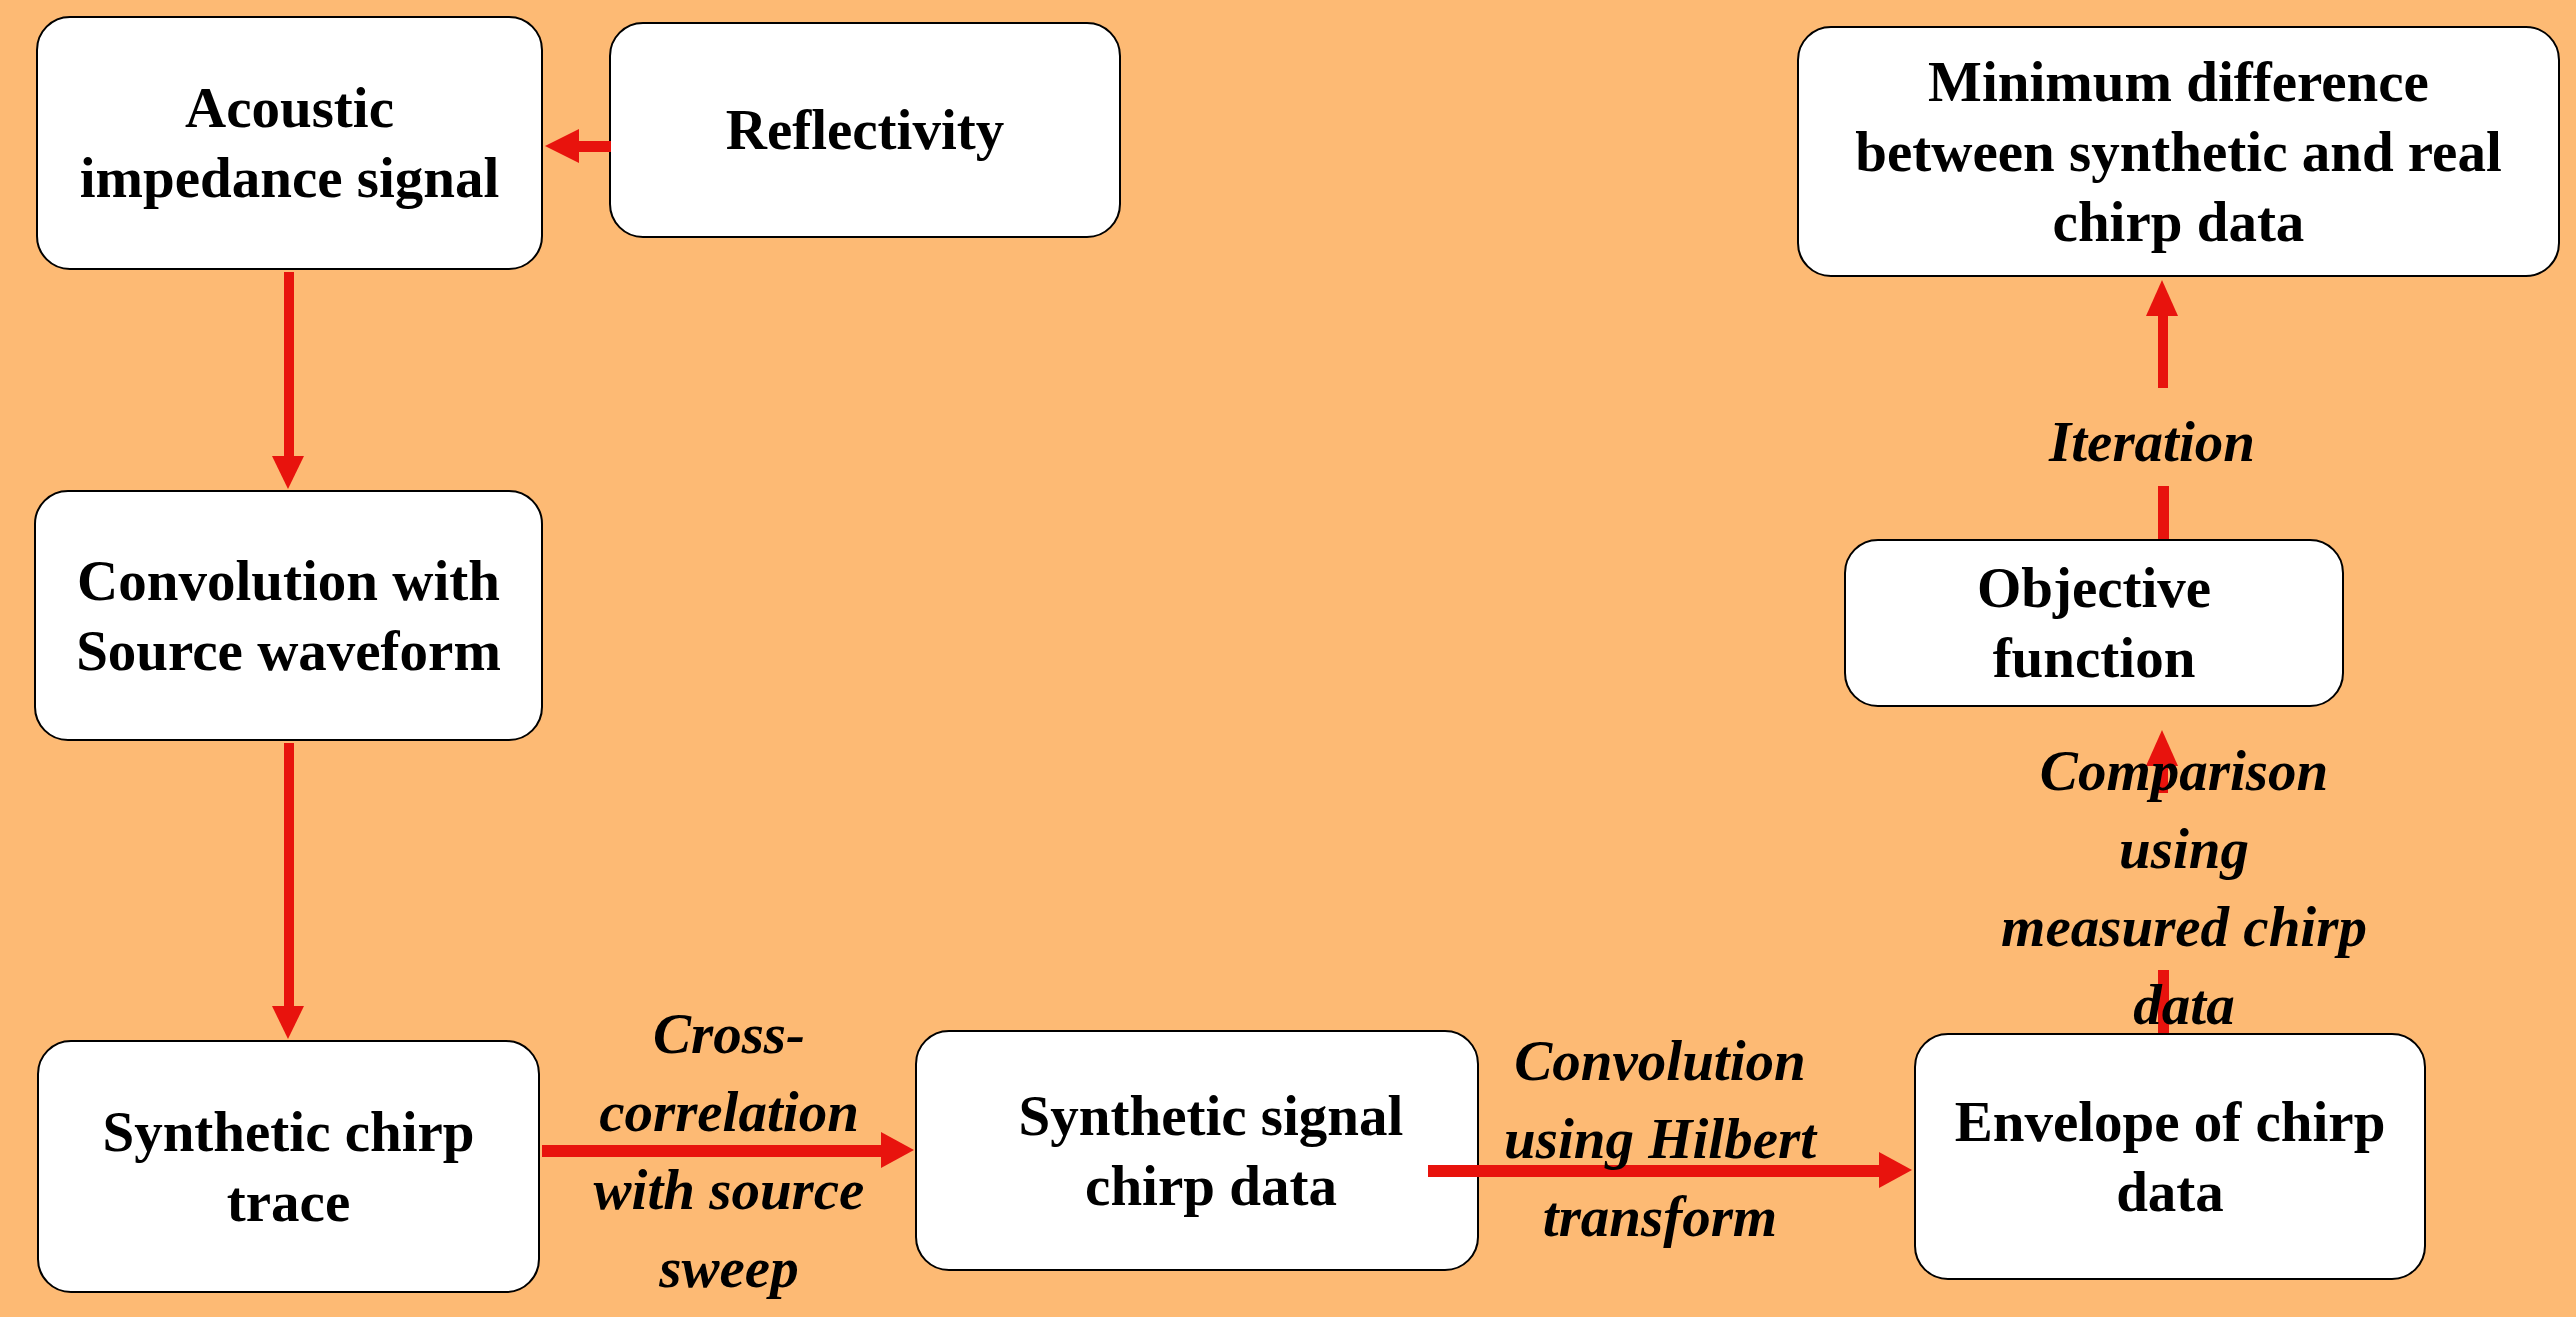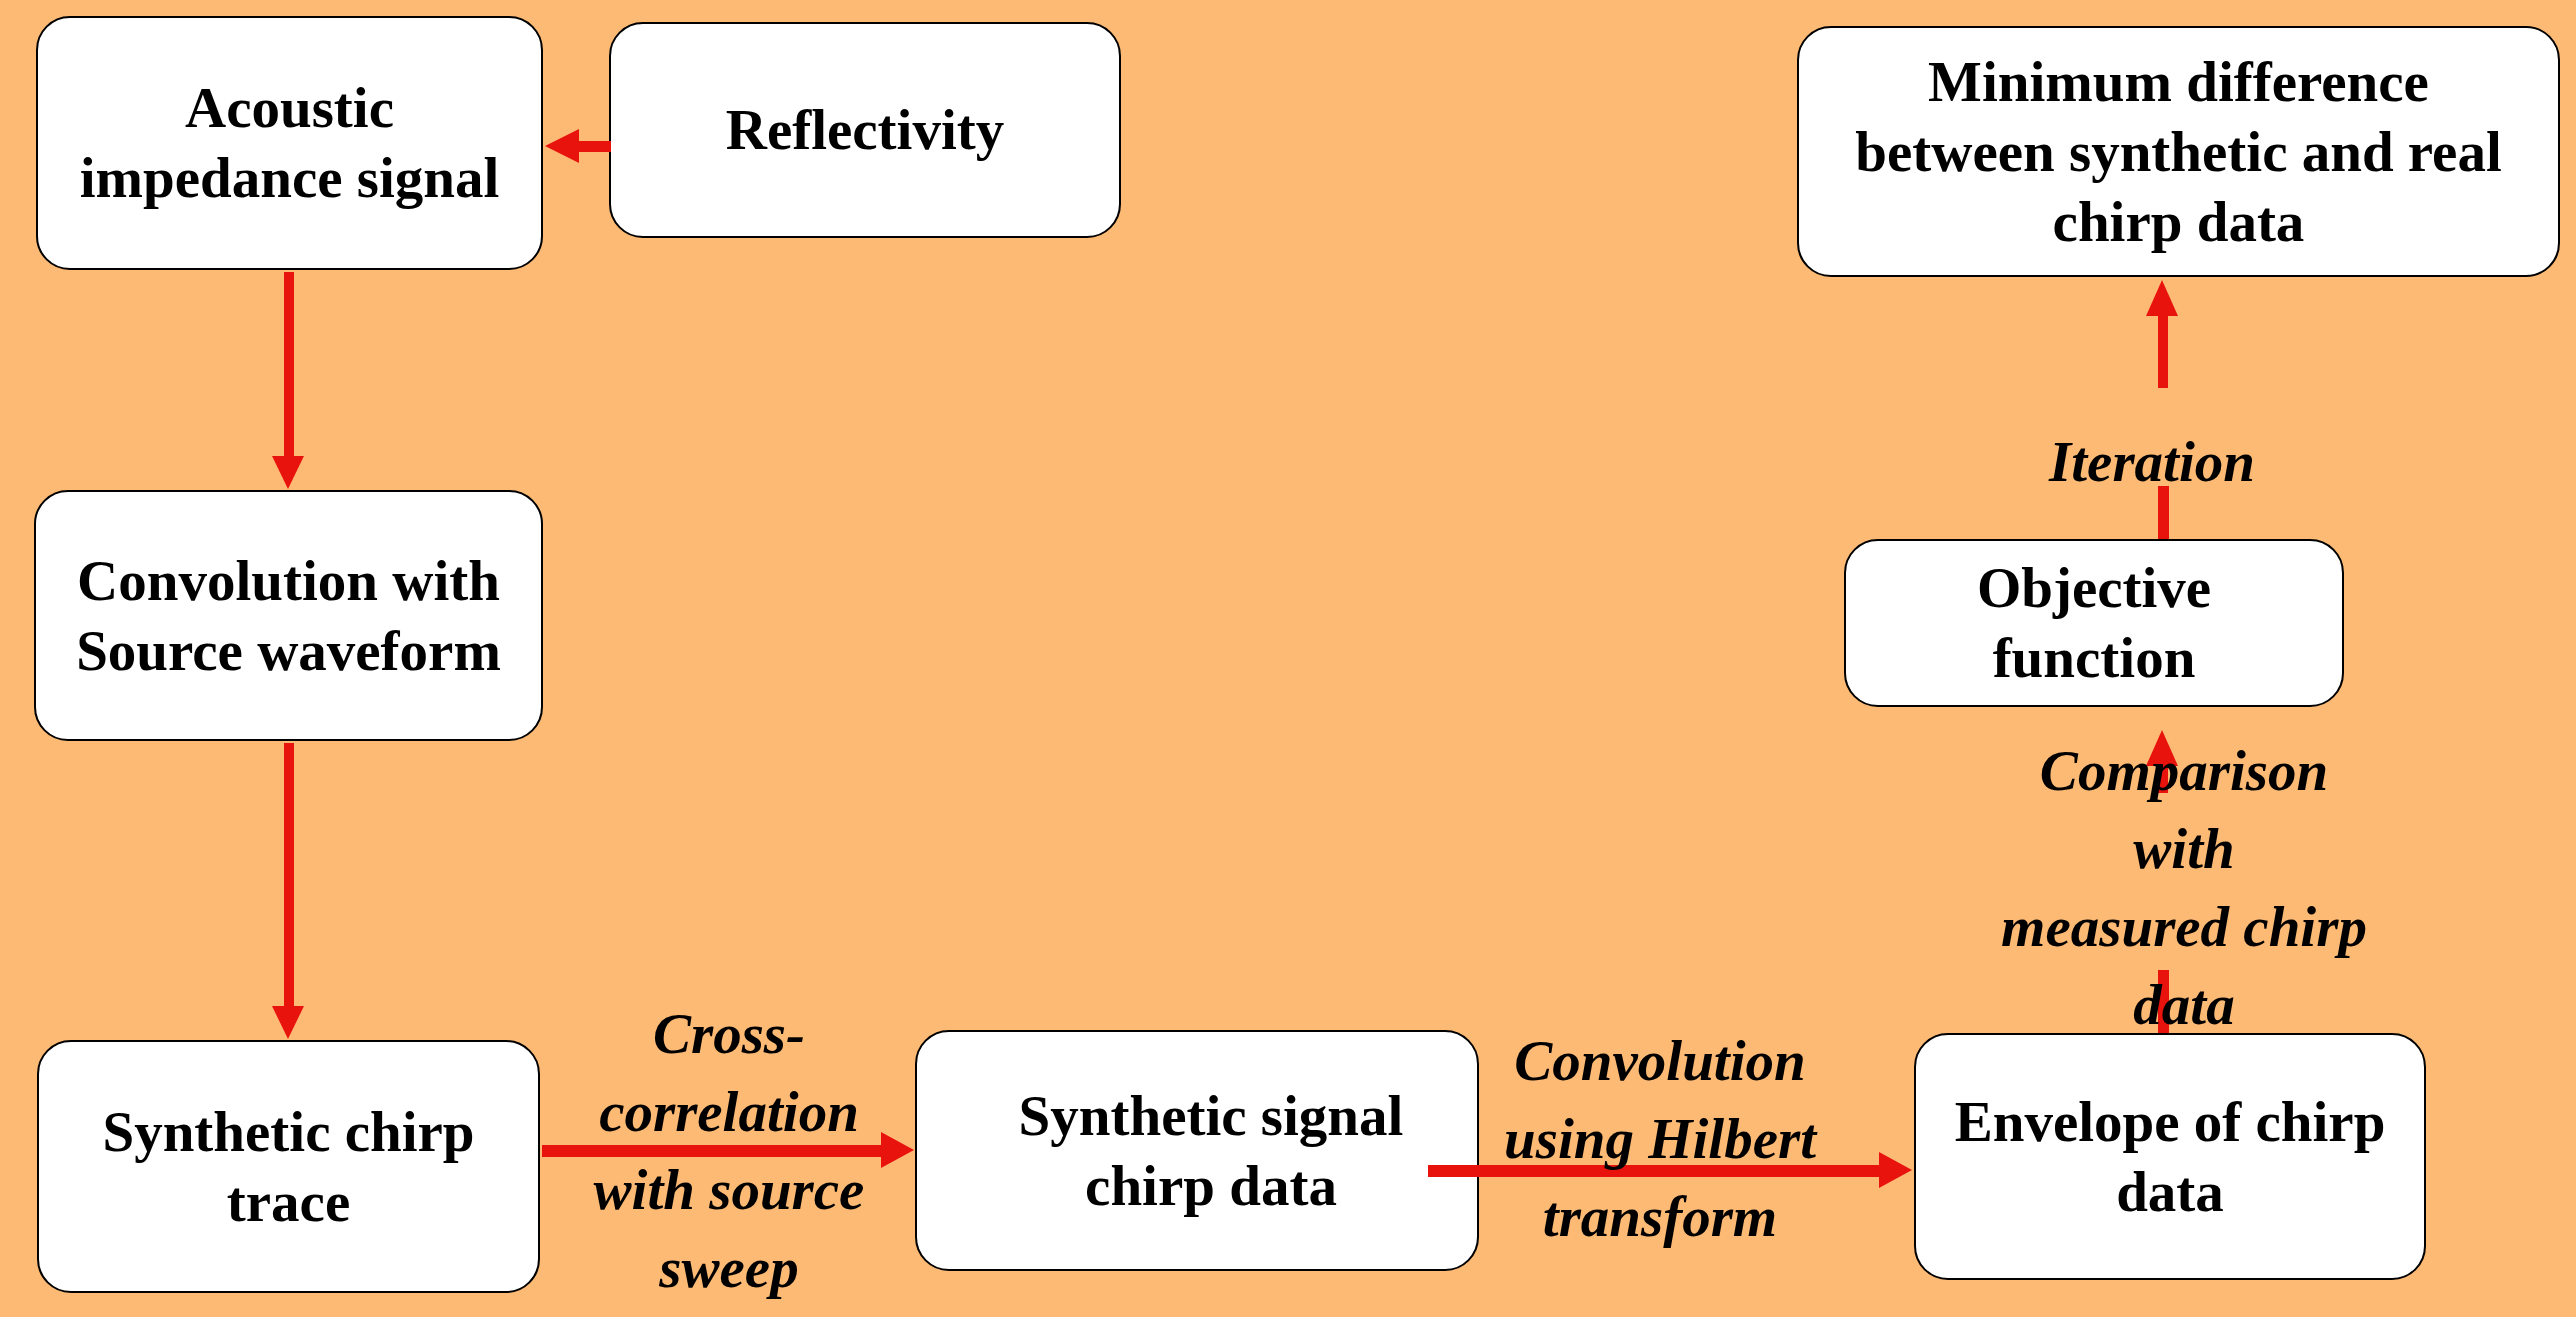--- a/index.html
+++ b/index.html
@@ -87,21 +87,21 @@
   
   #arr-obj-min-tail{left:2158px;top:486px;width:10.8px;height:53px;background:var(--red);}
   #arr-obj-min-headseg{left:2146px;top:280px;width:33px;height:108px;}
   #arr-obj-min-headseg .head{left:0;top:0;}
   #arr-obj-min-headseg .shaft{left:11.5px;top:36px;width:10px;height:72px;}
 
   
   #lbl-cross      {left:729px;top:1151px;}
   #lbl-compressed {left:1660px;top:1139px;}
   #lbl-comparison {left:2184px;top:888px;}
-  #lbl-iteration  {left:2152px;top:462px;}
+  #lbl-iteration  {left:2152px;top:442px;}
 </style>
 </head>
 <body>
 
 <div id="canvas">
 
   <div class="box" id="box-acoustic">Acoustic
 impedance signal</div>
   <div class="box" id="box-reflect">Reflectivity</div>
   <div class="box" id="box-convol">Convolution with
@@ -155,18 +155,18 @@
     <div class="shaft"></div>
   </div>
 
   <div class="elabel" id="lbl-cross">Cross-
 correlation
 with source
 sweep</div>
   <div class="elabel" id="lbl-compressed">Convolution
 using Hilbert
 transform</div>
-  <div class="elabel" id="lbl-comparison">Comparison with
+  <div class="elabel" id="lbl-comparison">Comparison using
 measured chirp data</div>
   <div class="elabel" id="lbl-iteration">Iteration</div>
 
 </div>
 
 
 </body></html>

